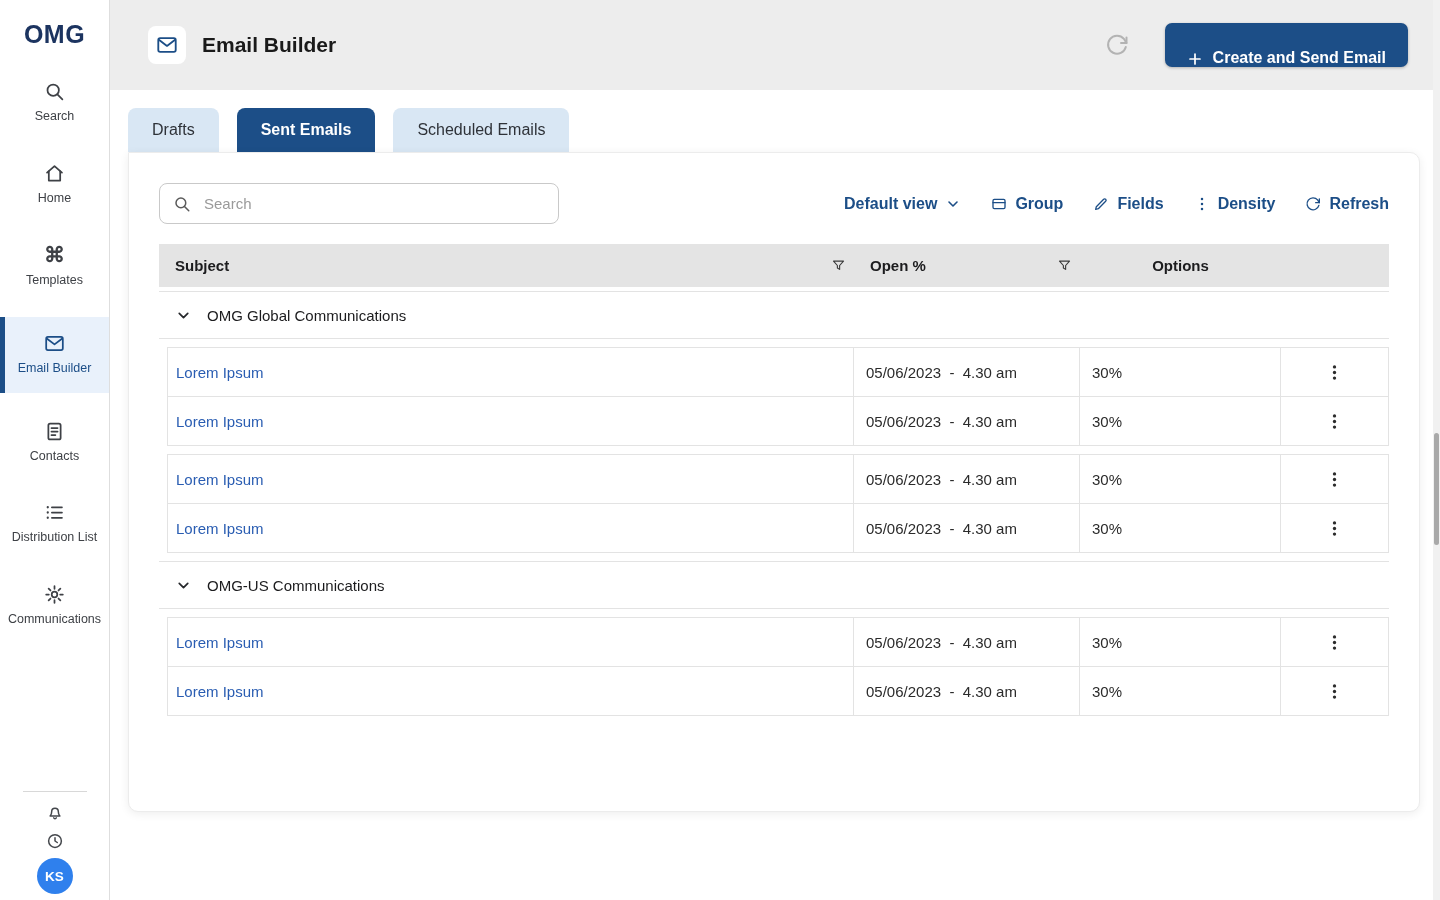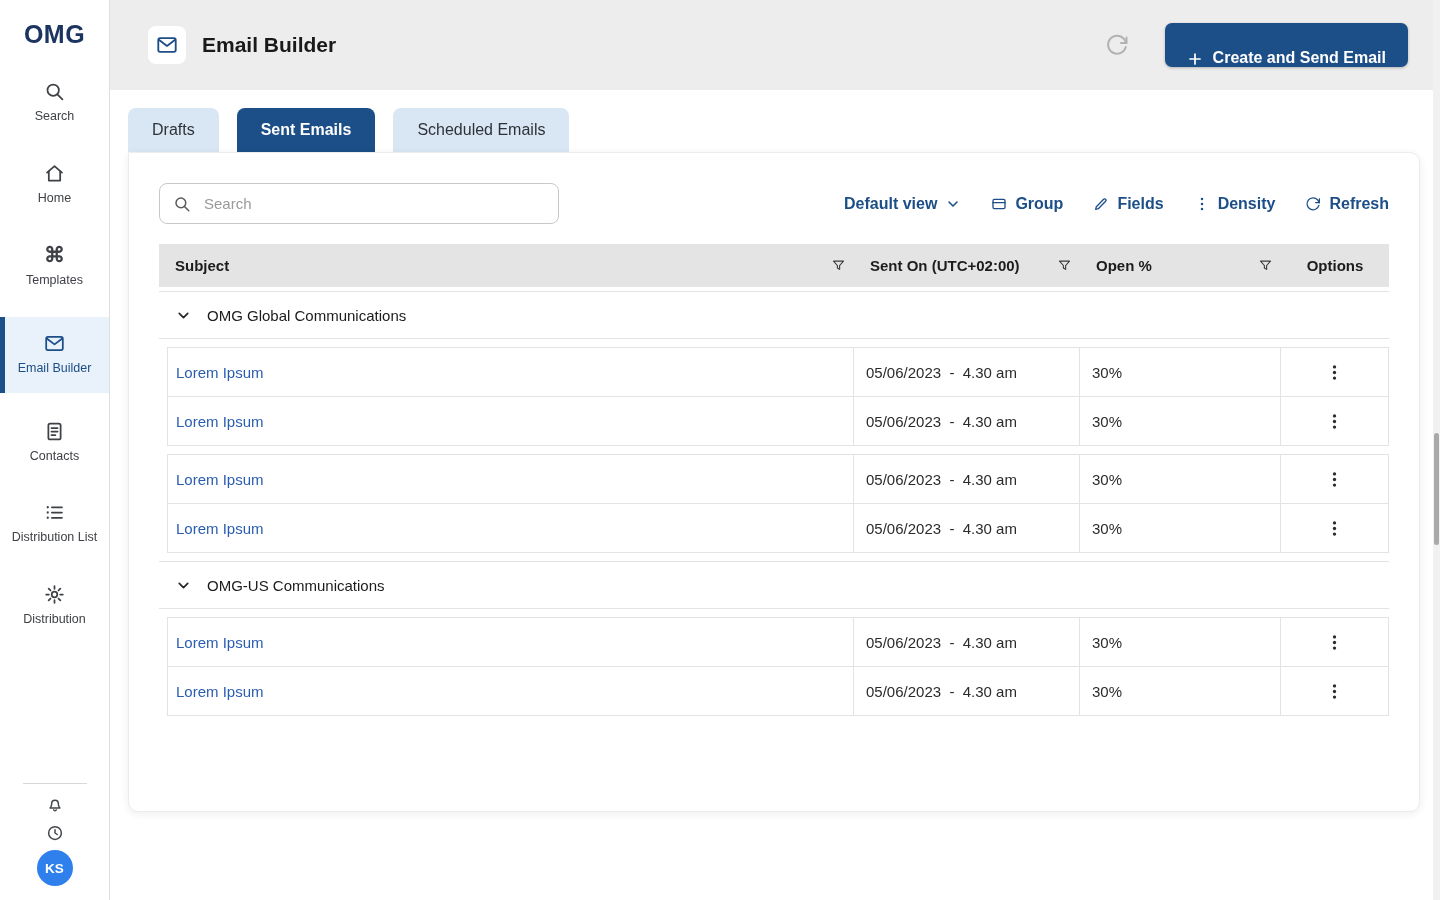--- a/index.html
+++ b/index.html
@@ -28,21 +28,21 @@
     padding:10px 4px; cursor:pointer; position:relative; color:#3e4146;
   }
   .side-item .icn svg { width:21px; height:21px; display:block; }
   .side-item .cmd { font-size:21px; font-weight:600; line-height:21px; }
   .side-label { font-size:12.5px; line-height:1.25; text-align:center; color:#3e4146; }
   .side-item.active { background:#e9f1fb; padding:16px 4px; }
   .side-item.active::before {
     content:''; position:absolute; left:0; top:0; bottom:0; width:5px; background:#1c4e87;
   }
   .side-item.active, .side-item.active .side-label { color:#1c4e87; }
-  .side-footer { margin-top:auto; width:100%; display:flex; flex-direction:column; align-items:center; padding-bottom:14px; gap:6px; }
+  .side-footer { margin-top:auto; width:100%; display:flex; flex-direction:column; align-items:center; padding-bottom:6px; gap:6px; }
   .side-divider { width:64px; border-top:1px solid #d8d8d8; margin-bottom:4px; }
   .icon-btn { background:none; border:none; padding:2px; cursor:pointer; color:#44474c; }
   .icon-btn svg { width:18px; height:18px; display:block; }
   .avatar {
     width:36px; height:36px; border-radius:50%; background:#2f80ed;
     color:#fff; font-size:13.5px; font-weight:700;
     display:flex; align-items:center; justify-content:center; cursor:pointer;
   }
 
   
@@ -208,21 +208,21 @@
           </span>
           <span class="side-label">Distribution List</span>
         </div>
         <div class="side-item">
           <span class="icn">
             <svg viewBox="0 0 24 24" fill="none" stroke="currentColor" stroke-width="2" stroke-linecap="round" stroke-linejoin="round">
               <circle cx="12" cy="12" r="3.2"></circle>
               <path d="M12 2.5v3M12 18.5v3M2.5 12h3M18.5 12h3M5.3 5.3l2.1 2.1M16.6 16.6l2.1 2.1M18.7 5.3l-2.1 2.1M7.4 16.6l-2.1 2.1"></path>
             </svg>
           </span>
-          <span class="side-label">Distribution</span>
+          <span class="side-label">Communications</span>
         </div>
       </nav>
     <div class="side-footer">
       <div class="side-divider"></div>
       <button class="icon-btn">
         <span class="icn"><svg viewBox="0 0 24 24" fill="none" stroke="currentColor" stroke-width="2" stroke-linecap="round" stroke-linejoin="round">
               <path d="M18.5 16h-13c1.6-1.6 2.1-3.2 2.1-6a4.4 4.4 0 0 1 8.8 0c0 2.8.5 4.4 2.1 6z"></path>
               <path d="M10.3 18.5a1.8 1.8 0 0 0 3.4 0"></path>
             </svg></span>
       </button>
@@ -337,28 +337,20 @@
         <div class="thead">
           <div class="th">
             <span>Subject</span>
             <span class="icn">
                 <svg viewBox="0 0 24 24" fill="none" stroke="currentColor" stroke-width="1.8" stroke-linejoin="round">
                   <path d="M4 5h16l-6.2 7v6.2l-3.6-2.2V12z"></path>
                 </svg>
               </span>
           </div>
           <div class="th">
-            <span>Sent On (UTC+02:00)</span>
-            <span class="icn">
-                <svg viewBox="0 0 24 24" fill="none" stroke="currentColor" stroke-width="1.8" stroke-linejoin="round">
-                  <path d="M4 5h16l-6.2 7v6.2l-3.6-2.2V12z"></path>
-                </svg>
-              </span>
-          </div>
-          <div class="th">
             <span>Open %</span>
             <span class="icn">
                 <svg viewBox="0 0 24 24" fill="none" stroke="currentColor" stroke-width="1.8" stroke-linejoin="round">
                   <path d="M4 5h16l-6.2 7v6.2l-3.6-2.2V12z"></path>
                 </svg>
               </span>
           </div>
           <div class="th th-options">
             <span>Options</span>
           </div>

